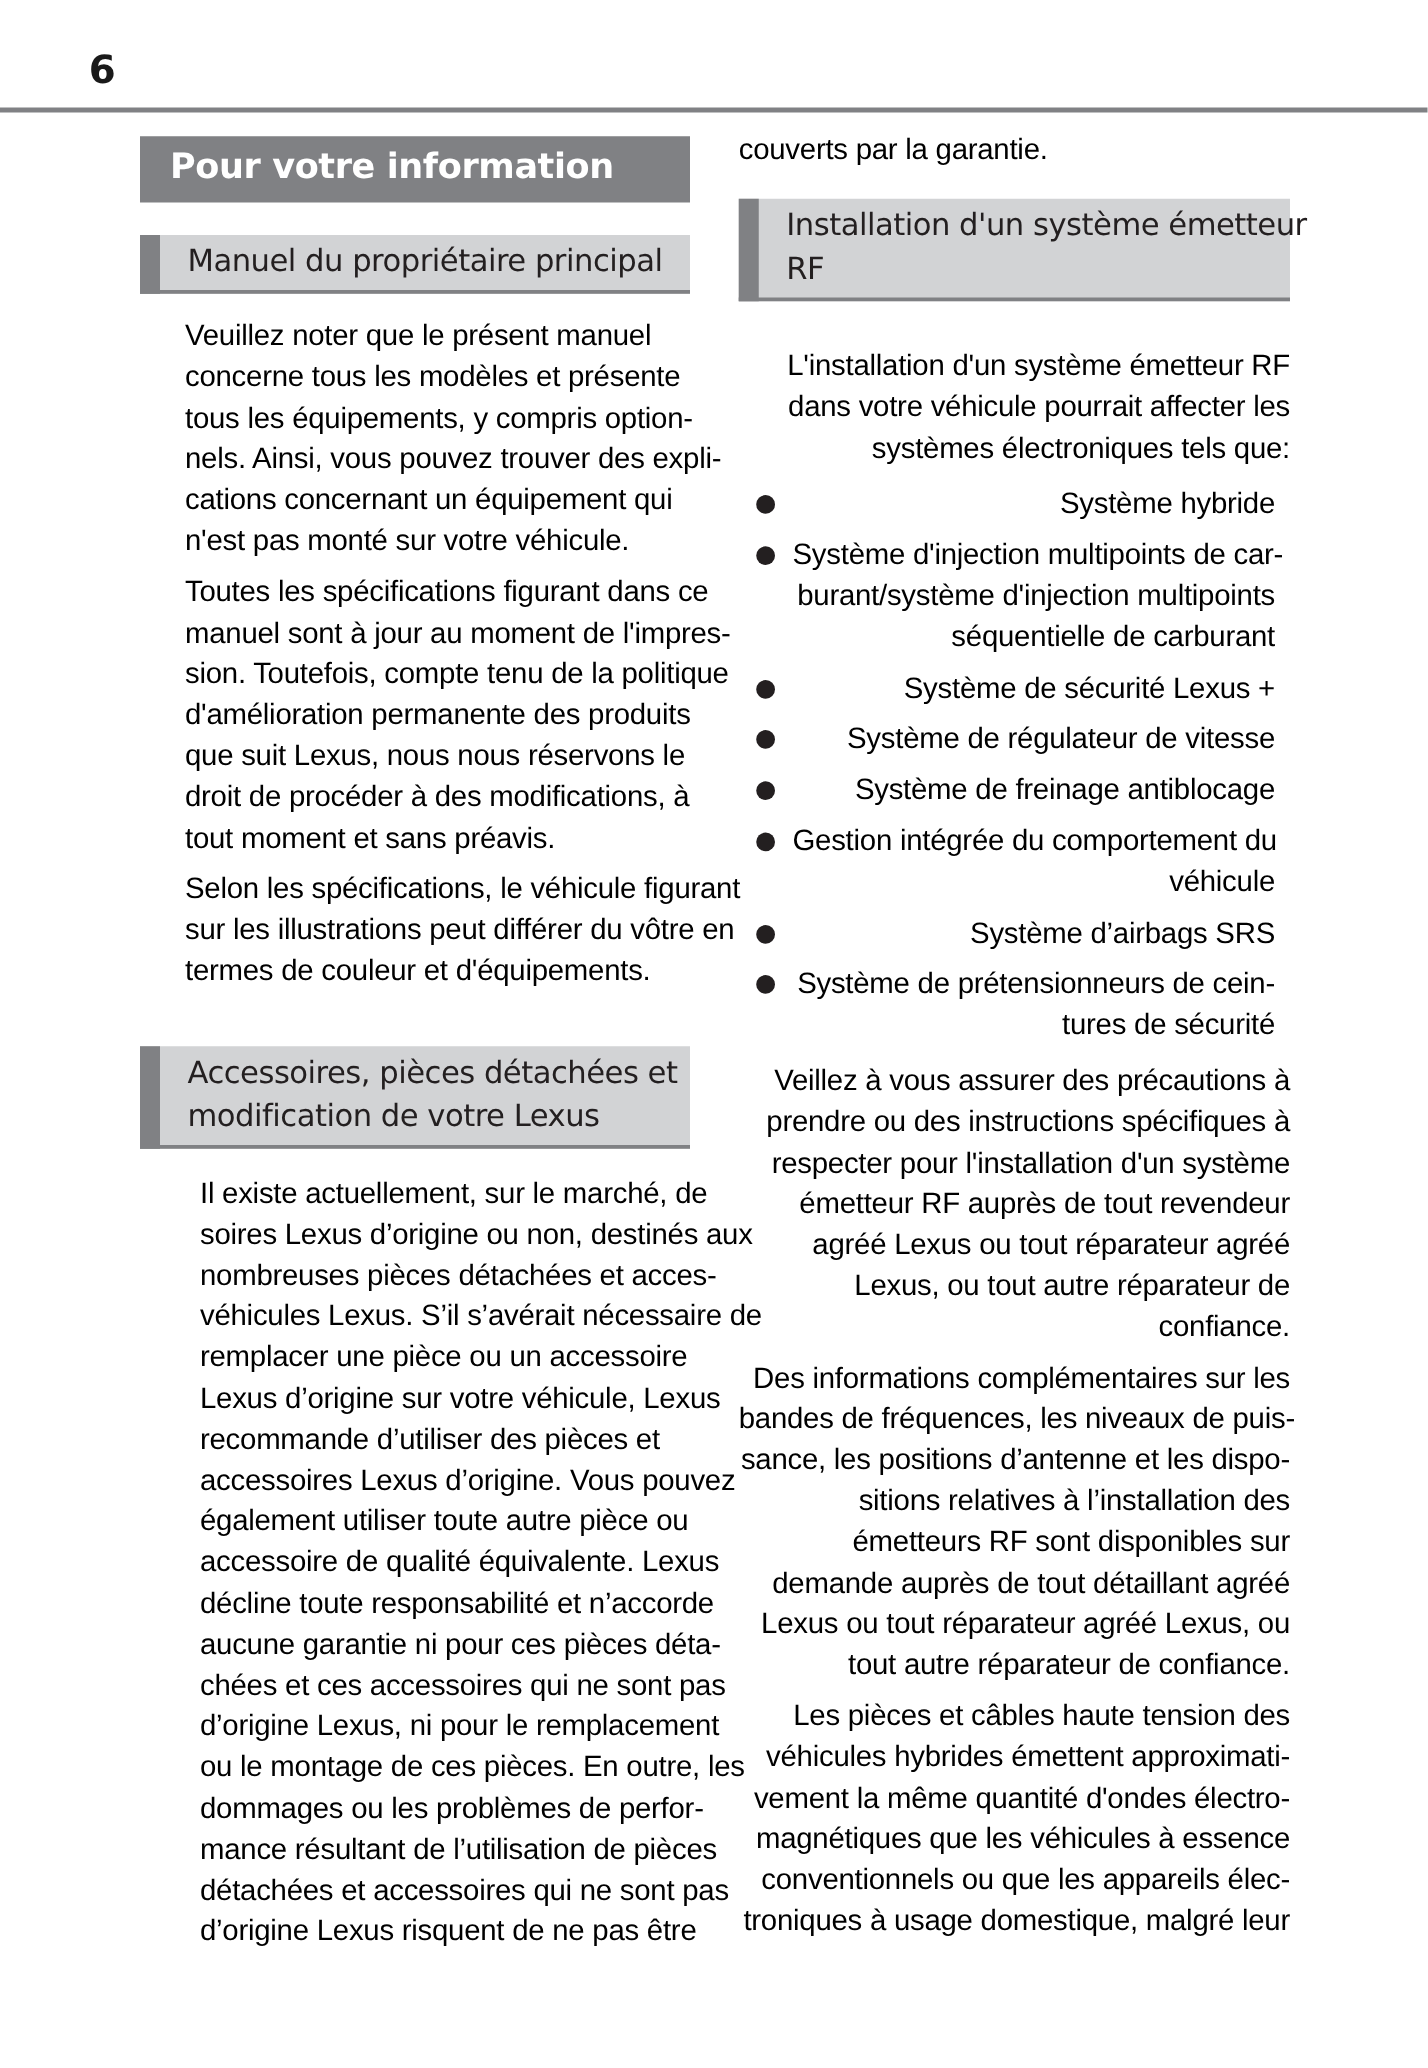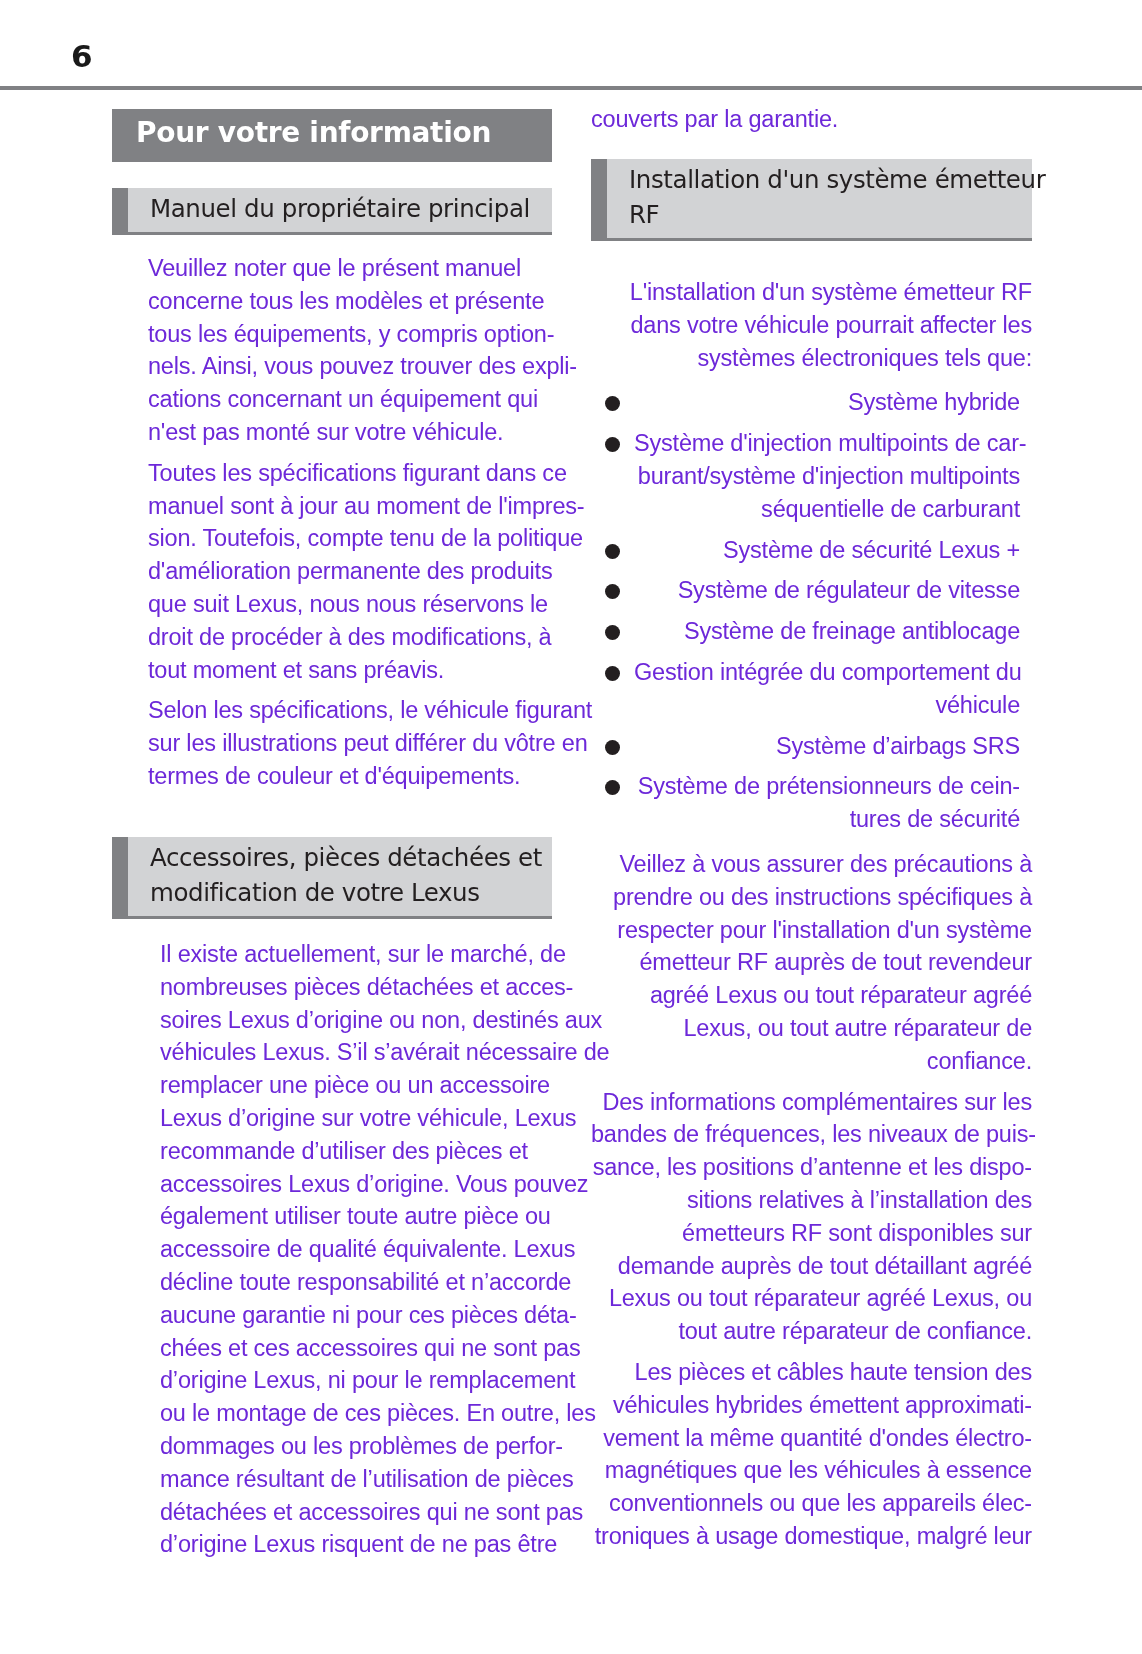--- a/index.html
+++ b/index.html
@@ -34,21 +34,21 @@
       border-left: 16px solid #808184;
       border-bottom: 3px solid #808184;
       box-sizing: border-box;
       padding: 3px 8px 6px 22px;
       font-family: "DejaVu Sans", sans-serif;
       font-size: 24.5px; line-height: 35px; color: #231f20;
       letter-spacing: -0.4px;
     }
     .text-block {
       position: absolute; left: 0; width: 100%;
-      font-size: 23.5px; line-height: 32.8px; color: #6d28d9;
+      font-size: 23.5px; line-height: 32.8px; color: #000000;
       letter-spacing: -0.2px;
     }
     .text-block p { margin: 0 0 8px 0; }
     .line { display: block; white-space: nowrap; }
     .bullets { list-style: none; margin: 12px; padding: 0; }
     .bullets li { position: relative; padding-left: 31px; margin-bottom: 8px; }
     .bullet-dot {
       position: absolute; left: 2px; top: 10px; width: 15px; height: 15px;
       border-radius: 50%; background: #231f20;
     }
@@ -92,22 +92,22 @@
   </div>
 
   <div class="section-head" style="top:837px;">
     <span class="line">Accessoires, pièces détachées et</span>
     <span class="line">modification de votre Lexus</span>
   </div>
 
   <div class="text-block" style="top:938px;margin-left:48px;">
     <p>
       <span class="line">Il existe actuellement, sur le marché, de</span>
+      <span class="line">soires Lexus d’origine ou non, destinés aux</span>
       <span class="line">nombreuses pièces détachées et acces-</span>
-      <span class="line">soires Lexus d’origine ou non, destinés aux</span>
       <span class="line">véhicules Lexus. S’il s’avérait nécessaire de</span>
       <span class="line">remplacer une pièce ou un accessoire</span>
       <span class="line">Lexus d’origine sur votre véhicule, Lexus</span>
       <span class="line">recommande d’utiliser des pièces et</span>
       <span class="line">accessoires Lexus d’origine. Vous pouvez</span>
       <span class="line">également utiliser toute autre pièce ou</span>
       <span class="line">accessoire de qualité équivalente. Lexus</span>
       <span class="line">décline toute responsabilité et n’accorde</span>
       <span class="line">aucune garantie ni pour ces pièces déta-</span>
       <span class="line">chées et ces accessoires qui ne sont pas</span>

